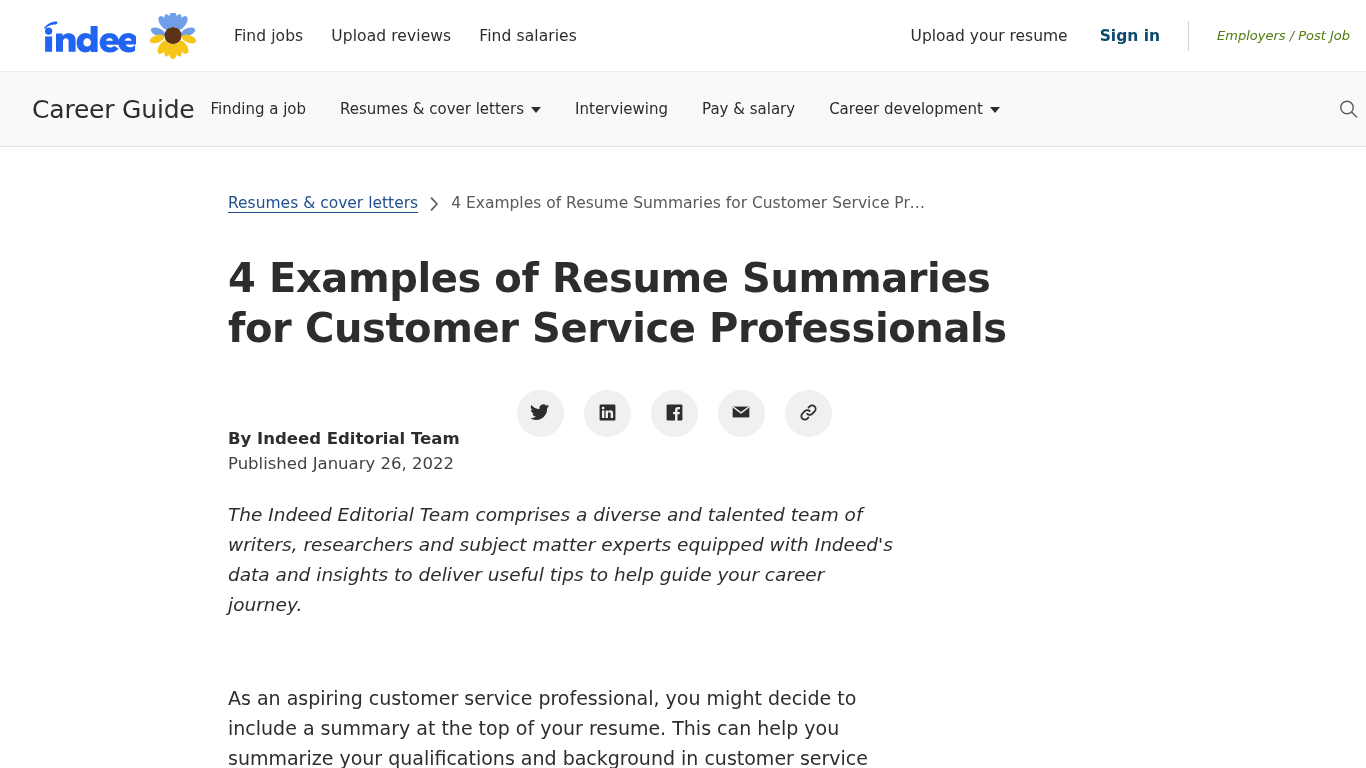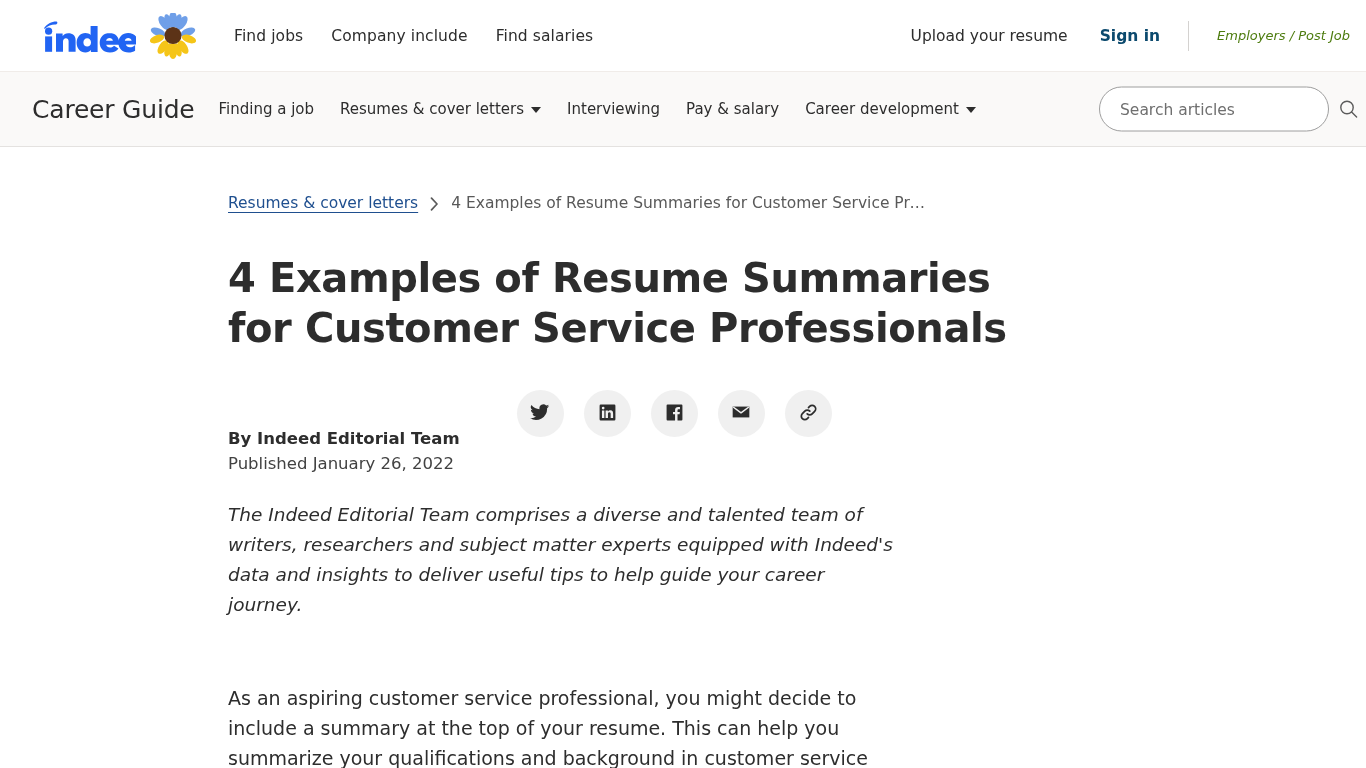--- a/index.html
+++ b/index.html
@@ -92,22 +92,22 @@
   .cg-title {
     font-size: 25px;
     color: #2d2d2d;
     font-weight: 400;
     letter-spacing: -0.2px;
     white-space: nowrap;
   }
   .cg-links {
     display: flex;
     align-items: flex-end;
-    gap: 26px;
-    margin-left: 24px;
+    gap: 34px;
+    margin-left: 16px;
   }
   .cg-link {
     font-size: 15px;
     color: #2d2d2d;
     text-decoration: none;
     display: inline-flex;
     align-items: center;
     gap: 7px;
     white-space: nowrap;
   }
@@ -296,21 +296,21 @@
             <ellipse cx="28" cy="37" rx="3.2" ry="6.8" transform="rotate(-18 28 37)"></ellipse>
           </g>
           <circle cx="23" cy="22.5" r="8.6" fill="#5c3317"></circle>
         </g>
       </svg>
     </span>
   </a>
 
   <nav class="topnav-links">
     <a href="#">Find jobs</a>
-    <a href="#">Company include</a>
+    <a href="#">Upload reviews</a>
     <a href="#">Find salaries</a>
   </nav>
 
   <div class="topnav-right">
     <a class="upload" href="#">Upload your resume</a>
     <a class="signin" href="#">Sign in</a>
     <span class="nav-divider"></span>
     <a class="employers" href="#">Employers / Post Job</a>
   </div>
 </header>
@@ -332,21 +332,20 @@
     <a class="cg-link" href="#">
       <span>Pay &amp; salary</span>
     </a>
     <a class="cg-link" href="#">
       <span>Career development</span>
       <span class="caret"></span>
     </a>
   </nav>
 
   <div class="cg-search-wrap">
-    <input class="cg-search-input" type="text" placeholder="Search articles" style="">
     <span class="cg-search-icon">
       <svg width="19" height="19" viewBox="0 0 19 19" fill="none" aria-hidden="true">
         <circle cx="8" cy="8" r="6.2" stroke="currentColor" stroke-width="1.4"></circle>
         <line x1="12.6" y1="12.6" x2="17.6" y2="17.6" stroke="currentColor" stroke-width="1.4" stroke-linecap="round"></line>
       </svg>
     </span>
   </div>
 </div>
 
 <main class="article">

